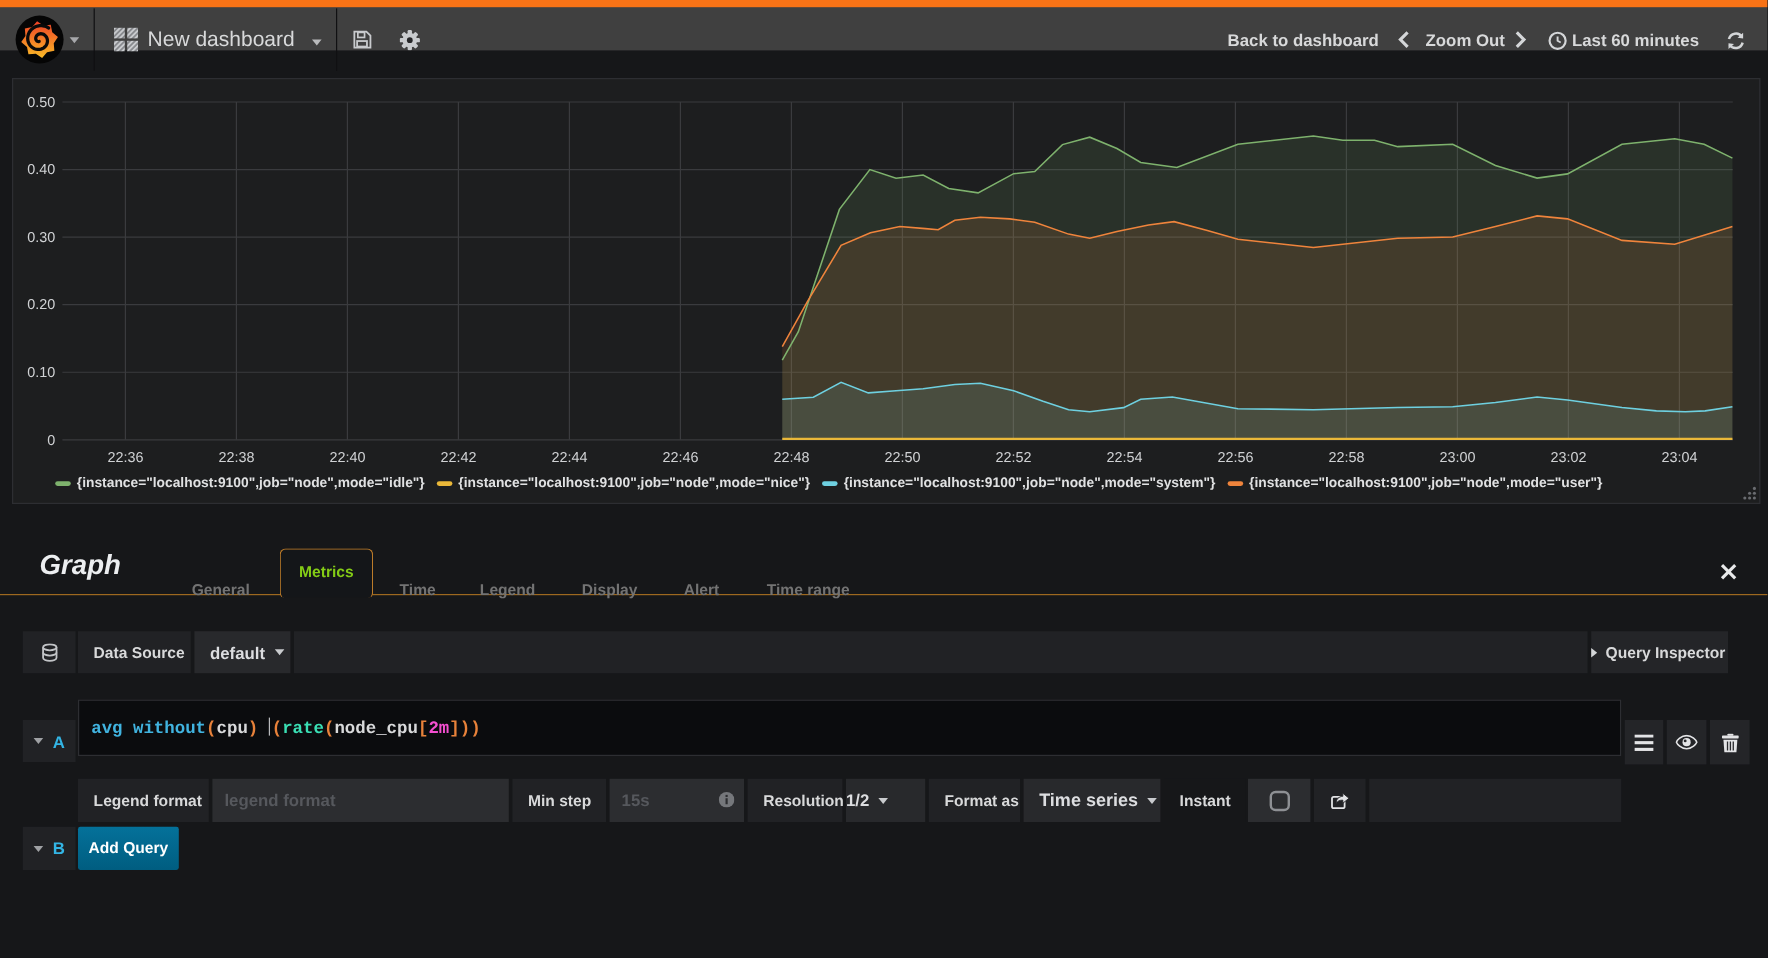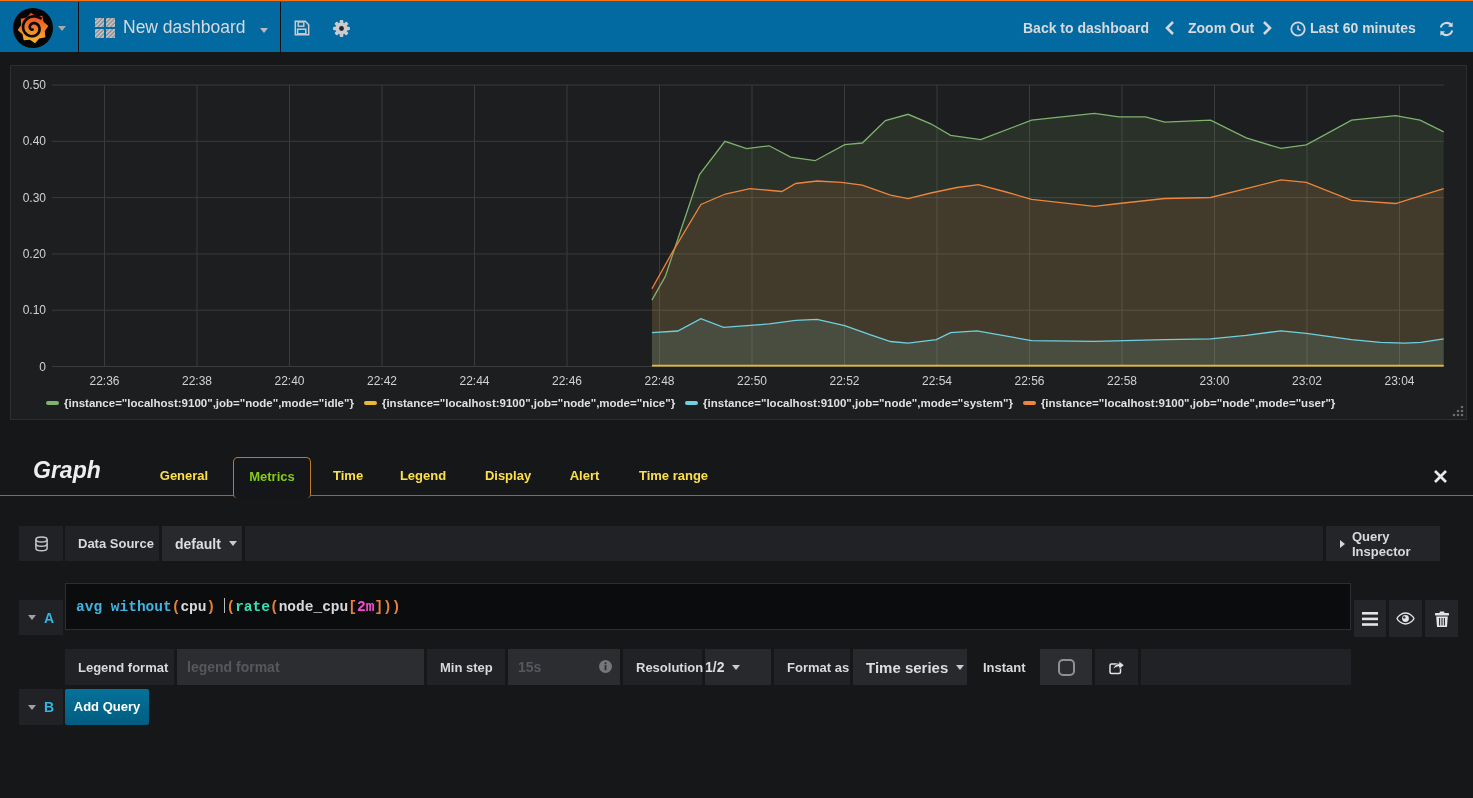--- a/index.html
+++ b/index.html
@@ -1,28 +1,28 @@
 <!DOCTYPE html>
 <html><head><meta charset="utf-8"><style>
 * { margin:0; padding:0; box-sizing:border-box; }
 body { width:1473px; height:798px; background:#161719; font-family:"Liberation Sans", sans-serif; overflow:hidden; position:relative; }
 .abs { position:absolute; }
-.navbar { left:0; top:0; width:1473px; height:52px; background:#0369a1; border-top:1px solid #f97316; }
+.navbar { left:0; top:0; width:1473px; height:42px; background:#404040; border-top:6px solid #f97316; }
 .nvdiv { position:absolute; top:1px; width:1px; height:52px; background:#101012; }
 .nvtext { position:absolute; color:#d8d9da; font-size:17px; top:16px; }
 .nvsm { position:absolute; color:#d8d9da; font-size:14px; font-weight:700; top:19px; }
 .panel { left:10px; top:65px; width:1457px; height:355px; background:#1d1e1f; border:1px solid #2d2e32; }
 .axlab { font:12px "Liberation Sans"; fill:#d0d2d4; }
 .legend { position:absolute; left:35px; top:331px; display:flex; align-items:center; }
 .li { display:flex; align-items:center; margin-right:10px; }
 .ld { width:13px; height:4px; border-radius:2px; margin-right:5px; }
 .lt { color:#e0e1e2; font-size:11.5px; font-weight:700; white-space:nowrap; }
 .gtitle { left:33px; top:457px; color:#eceef0; font-size:23px; font-style:italic; font-weight:700; }
 .tabbar { left:0; top:456px; width:1473px; height:40px; border-bottom:1px solid #9d681f; }
-.tab { position:absolute; top:0; height:40px; line-height:40px; color:#fde047; font-size:13px; font-weight:700; text-align:center; }
+.tab { position:absolute; top:16px; height:40px; line-height:40px; color:#737373; font-size:13px; font-weight:700; text-align:center; }
 .tabactive { position:absolute; left:233px; top:457px; width:78px; height:41px; line-height:38px; text-align:center; background:#141619; border:1px solid #bc7b29; border-bottom:none; border-radius:5px 5px 4px 4px; color:#84cc16; font-size:13px; font-weight:700; z-index:3; }
 .seg { position:absolute; background:#212225; color:#d8d9da; font-size:13px; font-weight:600; display:flex; align-items:center; }
 .segl { justify-content:center; }
 .drop { background:#28292c; color:#dcdde0; font-weight:700; font-size:14px; }
 .inp { background:#2c2d30; color:#56585d; font-size:14px; }
 .ibtn { position:absolute; background:#242528; display:flex; }
 .qfield { position:absolute; left:65px; top:583px; width:1286px; height:47px; background:#0b0c0e; border:1px solid #2d2e32; font-family:"Liberation Mono", monospace; font-size:14.5px; font-weight:700; padding:14px 0 0 10px; white-space:pre; }
 .addq { position:absolute; left:65px; top:689px; width:84px; height:36px; background:linear-gradient(180deg,#04719a,#005d80); color:#fff; font-size:13px; font-weight:600; text-align:center; line-height:36px; border-radius:2px; }
 </style></head><body>
 
@@ -202,21 +202,21 @@
 <g fill="none" stroke="#c2c4c7" stroke-width="1.5">
 <ellipse cx="7.5" cy="3.4" rx="5.6" ry="2.5"></ellipse>
 <path d="M1.9 3.4 v4.4 a5.6 2.5 0 0 0 11.2 0 V3.4"></path>
 <path d="M1.9 7.8 v4.4 a5.6 2.5 0 0 0 11.2 0 V7.8"></path>
 </g>
     </svg>
   </div>
 <div class="seg" style="left:65px;top:526px;width:94px;height:35px;padding-left:13px">Data Source</div>
 <div class="seg drop" style="left:162px;top:526px;width:80px;height:35px;padding-left:13px">default<span style="display:inline-block;width:0;height:0;border-top:5px solid #c9cbce;border-left:4.5px solid transparent;border-right:4.5px solid transparent;margin-left:8px;vertical-align:2px"></span></div>
 <div class="seg" style="left:245px;top:526px;width:1078px;height:35px"></div>
-<div class="seg" style="left:1326px;top:526px;width:114px;height:35px;padding-left:14px;background:#242528">
+<div class="seg" style="left:1326px;top:526px;width:114px;height:35px;background:#242528">
   <span style="display:inline-block;width:0;height:0;border-left:5px solid #d4d6d8;border-top:4px solid transparent;border-bottom:4px solid transparent;margin-right:7px"></span>Query Inspector</div>
 
 <div class="seg segl" style="left:19px;top:600px;width:44px;height:35px">
     <span style="display:inline-block;width:0;height:0;border-top:5px solid #9fa1a4;border-left:4.5px solid transparent;border-right:4.5px solid transparent;margin-right:8px;vertical-align:2px"></span>
     <span style="color:#33b5e5;font-weight:700;font-size:14px">A</span>
   </div>
 <div class="qfield"><span style="color:#41b4e0">avg without</span><span style="color:#e8823a">(</span><span style="color:#d8d9da">cpu</span><span style="color:#e8823a">)</span> <span style="display:inline-block;width:1.5px;height:15px;background:#b9babc;vertical-align:-2px;margin-right:1px"></span><span style="color:#e8823a">(</span><span style="color:#3adfb4">rate</span><span style="color:#e8823a">(</span><span style="color:#d8d9da">node_cpu</span><span style="color:#e8823a">[</span><span style="color:#f54fd0">2m</span><span style="color:#e8823a">]))</span></div>
 <div class="ibtn" style="left:1354px;top:600px;width:32px;height:37px">
     <svg width="16" height="14" viewBox="0 0 16 14" style="margin:auto">
 <g fill="#e3e4e6">

